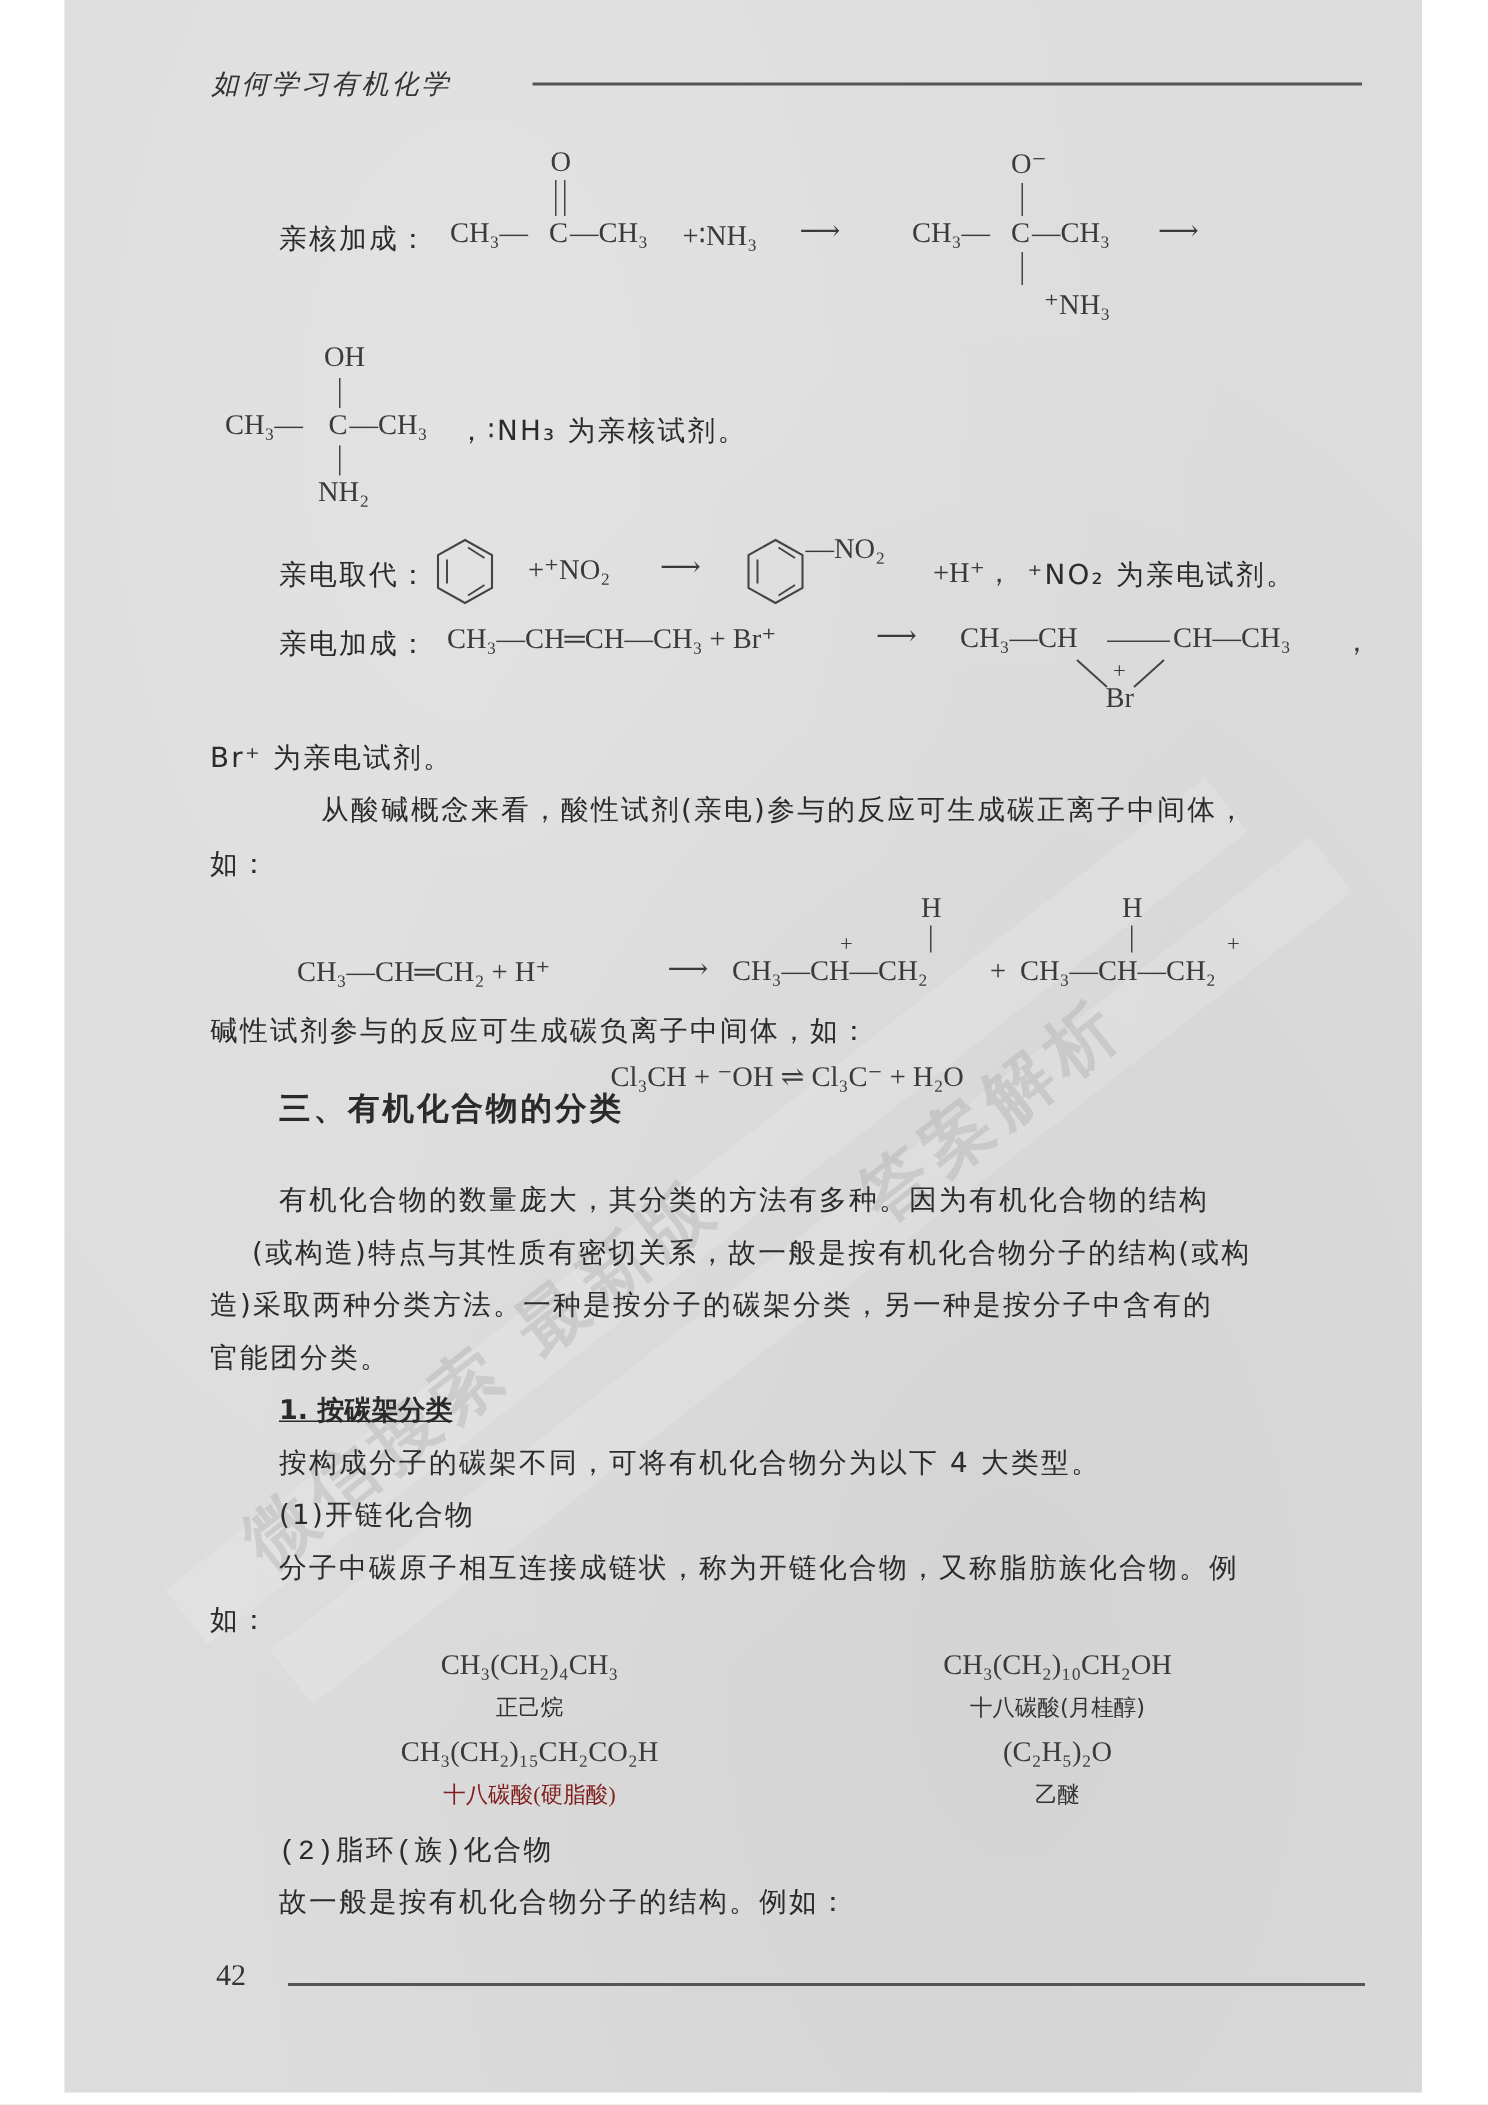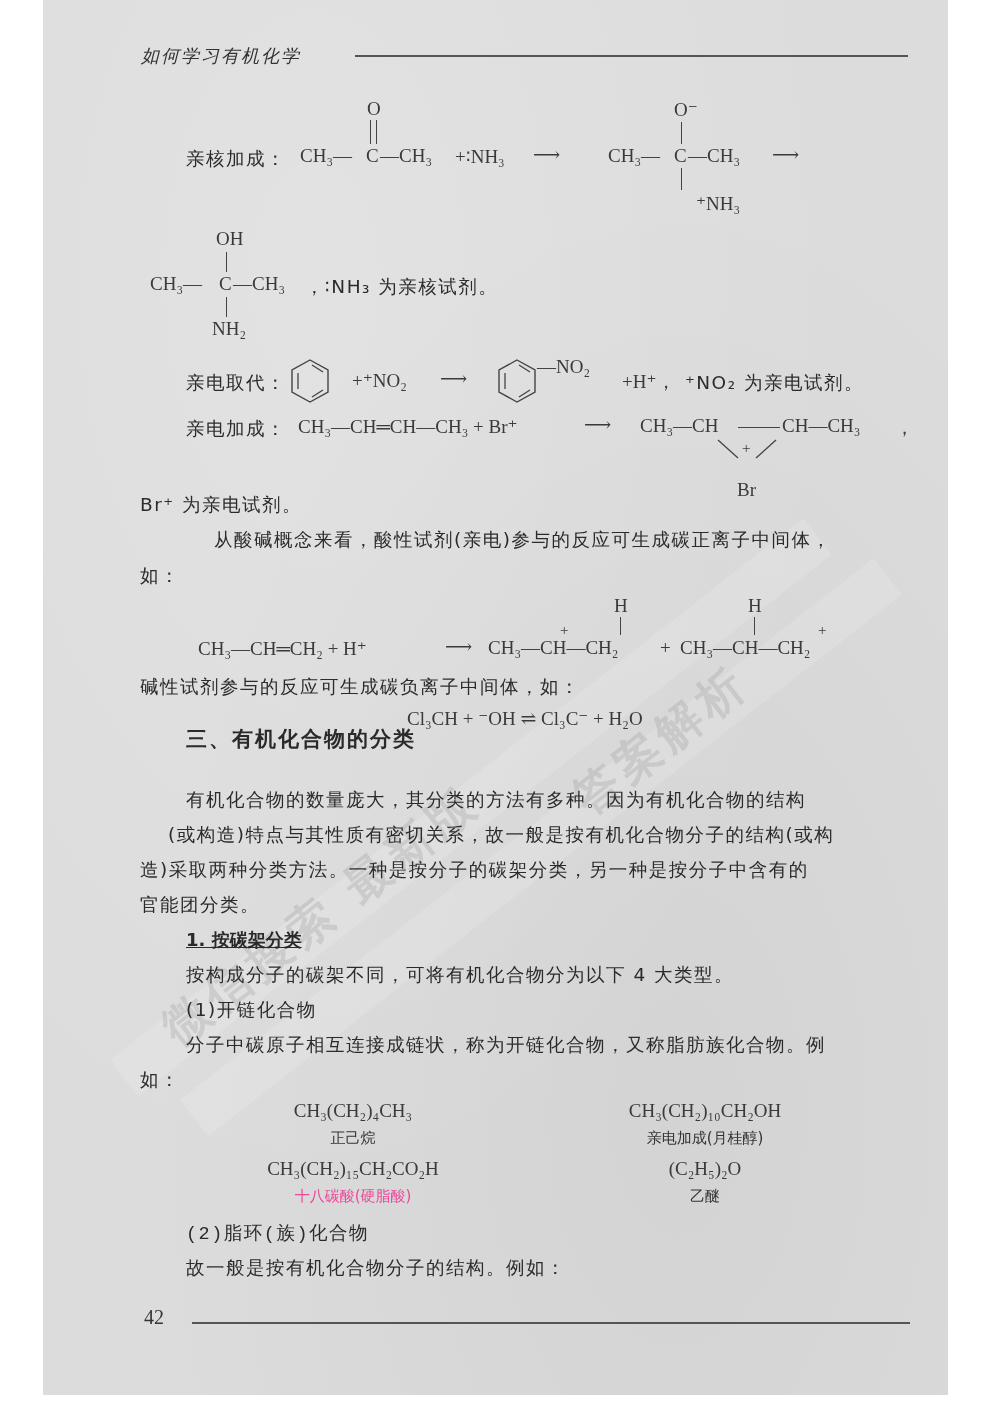--- a/index.html
+++ b/index.html
@@ -100,21 +100,21 @@
 <div class="abs formula" style="left:584px; top:413px;">⟶</div>
 <div class="abs formula" style="left:640px; top:415px;">CH₃—CH</div>
 <div class="rule" style="left:738px; top:427px; width:42px; height:1.4px; background:#444;"></div>
 <div class="abs formula" style="left:782px; top:415px;">CH—CH₃</div>
 <div class="abs formula" style="left:895px; top:415px;">，</div>
 <svg class="abs" style="left:712px; top:438px;" width="70" height="30" viewBox="0 0 70 30">
   <line x1="6" y1="2" x2="26" y2="20" stroke="#444" stroke-width="1.3"></line>
   <line x1="64" y1="2" x2="44" y2="20" stroke="#444" stroke-width="1.3"></line>
 </svg>
 <div class="abs formula small" style="left:742px; top:440px;">+</div>
-<div class="abs formula" style="left:737px; top:455px;margin-top:24px;">Br</div>
+<div class="abs formula" style="left:737px; top:455px;">Br</div>
 
 <div class="abs cn body-text" style="left:140px; top:492px;">Br⁺ 为亲电试剂。</div>
 
 <div class="abs cn body-text" style="left:186px; top:527px;margin-left:28px;">从酸碱概念来看，酸性试剂(亲电)参与的反应可生成碳正离子中间体，</div>
 <div class="abs cn body-text" style="left:140px; top:563px;">如：</div>
 
 <div class="abs formula" style="left:614px; top:595px;">H</div>
 <div class="vbond" style="left:620px; top:617px; height:18px;"></div>
 <div class="abs formula" style="left:748px; top:595px;">H</div>
 <div class="vbond" style="left:754px; top:617px; height:18px;"></div>
@@ -137,23 +137,23 @@
 
 <div class="abs cn sub-title" style="left:186px; top:928px;">1. 按碳架分类</div>
 <div class="abs cn body-text" style="left:186px; top:962px;">按构成分子的碳架不同，可将有机化合物分为以下 4 大类型。</div>
 <div class="abs cn body-text" style="left:186px; top:997px;">(1)开链化合物</div>
 <div class="abs cn body-text" style="left:186px; top:1032px;">分子中碳原子相互连接成链状，称为开链化合物，又称脂肪族化合物。例</div>
 <div class="abs cn body-text" style="left:140px; top:1067px;">如：</div>
 
 <div class="abs formula center" style="left:238px; top:1100px; width:230px;">CH₃(CH₂)₄CH₃</div>
 <div class="abs cn center" style="left:238px; top:1129px; width:230px; font-size:15px; color:#333;">正己烷</div>
 <div class="abs formula center" style="left:580px; top:1100px; width:250px;">CH₃(CH₂)₁₀CH₂OH</div>
-<div class="abs cn center" style="left:580px; top:1129px; width:250px; font-size:15px; color:#333;">亲电加成(月桂醇)</div>
+<div class="abs cn center" style="left:580px; top:1129px; width:250px; font-size:15px; color:#333;">十八碳酸(月桂醇)</div>
 <div class="abs formula center" style="left:218px; top:1158px; width:270px;">CH₃(CH₂)₁₅CH₂CO₂H</div>
-<div class="abs cn center" style="left:218px; top:1187px; width:270px; font-size:15px; color:#ec4899;">十八碳酸(硬脂酸)</div>
+<div class="abs cn center" style="left:218px; top:1187px; width:270px; font-size:15px; color:#7f1d1d;font-family:Liberation Serif, serif;">十八碳酸(硬脂酸)</div>
 <div class="abs formula center" style="left:580px; top:1158px; width:250px;">(C₂H₅)₂O</div>
 <div class="abs cn center" style="left:580px; top:1187px; width:250px; font-size:15px; color:#333;">乙醚</div>
 
 <div class="abs cn body-text" style="left:186px; top:1220px;font-family:Liberation Mono, monospace;">(2)脂环(族)化合物</div>
 <div class="abs cn body-text" style="left:186px; top:1255px;">故一般是按有机化合物分子的结构。例如：</div>
 
 <div class="abs page-number">42</div>
 <div class="rule" style="left:192px; top:1322px; width:718px;"></div>
 
 </body></html>

